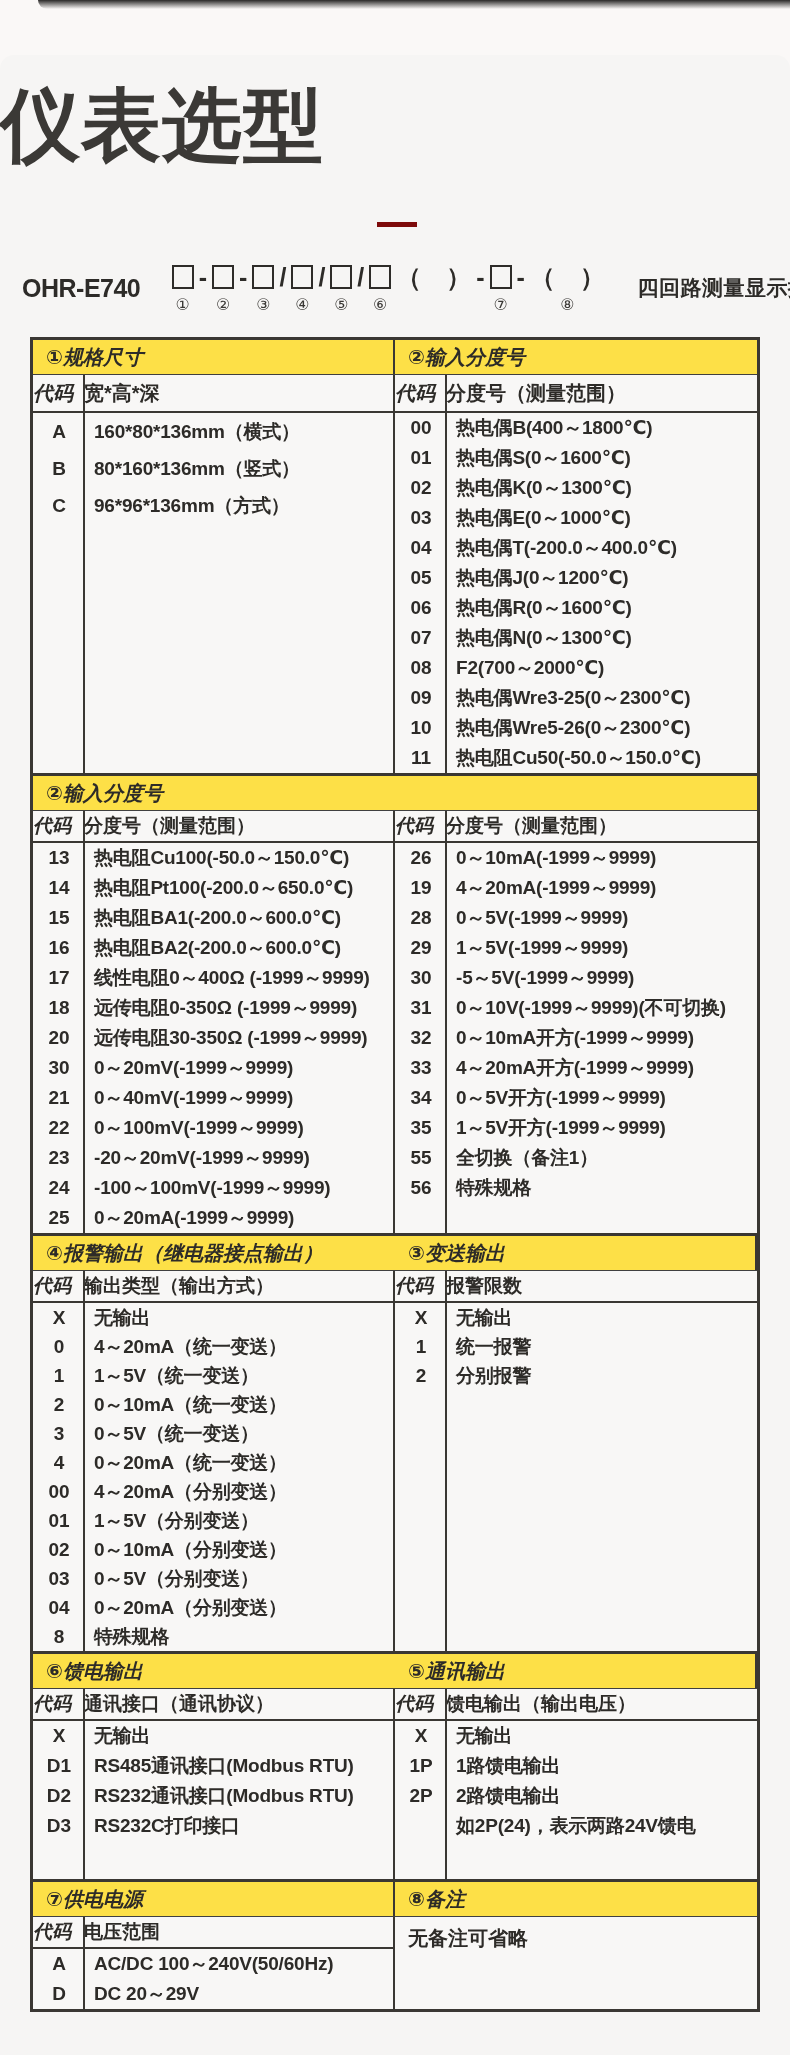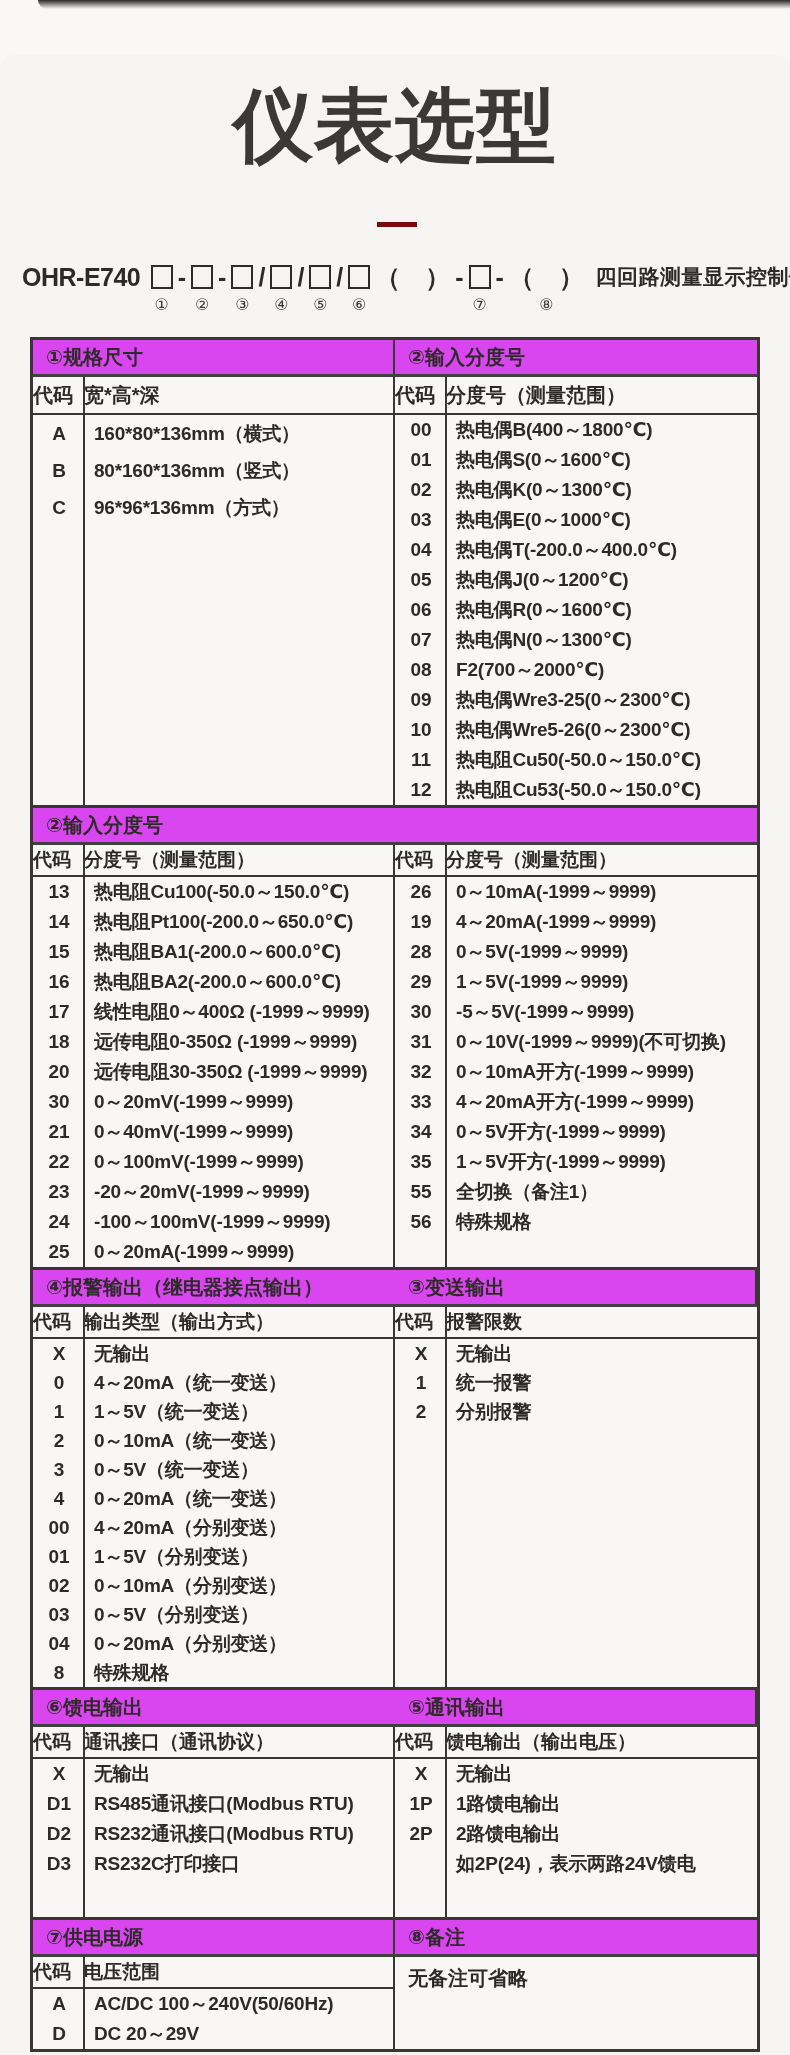--- a/index.html
+++ b/index.html
@@ -13,65 +13,65 @@
     position:absolute;top:55px;left:0;right:0;bottom:0;
     background:#f6f5f4;border-radius:14px 14px 0 0;
   }
   .top-shadow{
     position:absolute;top:0;left:38px;right:0;height:9px;
     background:linear-gradient(to bottom,rgba(25,24,23,0.92),rgba(25,24,23,0));
     border-bottom-left-radius:10px;
   }
   .page-title{
     position:absolute;top:78px;left:0;width:790px;
-    text-align:center;font-size:80px;font-weight:900;color:#3b3936;
+    font-size:80px;font-weight:900;color:#3b3936;
     letter-spacing:1px;line-height:1.2;
   }
   .title-divider{
     position:absolute;top:222px;left:377px;width:40px;height:5px;
     background:#7d0a0a;
   }
   
   .model-line{
     position:absolute;top:260px;left:22px;width:760px;
-    display:flex;align-items:flex-start;white-space:nowrap;
+    display:flex;align-items:center;white-space:nowrap;gap:21px;
   }
   .model-prefix{font-size:25px;font-weight:700;line-height:34px;letter-spacing:-0.5px;margin-right:8px;}
   .model-tokens{display:flex;align-items:flex-start;}
   .tok{display:flex;flex-direction:column;align-items:center;margin:0 2.5px;}
   .tok-top{height:34px;display:flex;align-items:center;justify-content:center;
     font-size:25px;font-weight:700;line-height:34px;}
   .slot-box{width:22px;height:24px;border:2.5px solid #2e2c29;box-sizing:border-box;background:transparent;}
   .tok-num{height:22px;font-size:16px;font-weight:400;color:#3a3835;line-height:22px;}
   .model-suffix{font-size:21px;font-weight:700;line-height:34px;margin-left:9px;letter-spacing:0.5px;}
   
   .selector-table{
     position:absolute;top:337px;left:30px;width:730px;
     border:3px solid #3a3733;background:#f8f7f6;box-sizing:border-box;
   }
   .block{border-top:3px solid #3a3733;}
   .block:first-child{border-top:none;}
   .block-head{
     display:grid;grid-template-columns:1fr 1fr;
-    background:#d946ef;border-bottom:3px solid #404040;
+    background:#fde047;border-bottom:1px solid #404040;font-style:italic;
   }
   .block-head.single{grid-template-columns:1fr;}
   .head-cell{
     height:34px;line-height:34px;font-size:20px;font-weight:700;
     padding-left:13px;white-space:nowrap;overflow:hidden;
   }
   .head-cell.h-left{border-right:2px solid #3a3733;}
   .block-body{display:grid;grid-template-columns:1fr 1fr;}
   .half{position:relative;box-sizing:border-box;}
   .half.h-left{border-right:2px solid #3a3733;}
   .half:not(.no-divider)::before{
     content:'';position:absolute;left:50px;top:0;bottom:0;width:2px;background:#3a3733;
   }
   .subhead{display:flex;border-bottom:2px solid #3a3733;font-weight:700;white-space:nowrap;}
-  .subhead .code{width:36px;text-align:center;flex-shrink:0;box-sizing:border-box;}
+  .subhead .code{width:36px;text-align:center;flex-shrink:0;box-sizing:border-box;font-style:italic;}
   .subhead .desc{padding-left:15px;}
   .sh36 .subhead{height:36px;line-height:36px;font-size:20px;}
   .sh30 .subhead{height:30px;line-height:30px;font-size:19px;}
   .rows{padding-bottom:0;}
   .row{display:flex;font-weight:700;white-space:nowrap;}
   .row .code{width:52px;text-align:center;flex-shrink:0;box-sizing:border-box;}
   .row .desc{padding-left:9px;letter-spacing:-0.2px;}
   .rh37 .row{height:37px;line-height:37px;font-size:19px;}
   .rh30 .row{height:30px;line-height:30px;font-size:19px;}
   .rh29 .row{height:29px;line-height:29px;font-size:19px;}
@@ -249,24 +249,20 @@
             <div class="desc">热电偶Wre3-25(0～2300℃)</div>
           </div>
             <div class="row">
             <div class="code">10</div>
             <div class="desc">热电偶Wre5-26(0～2300℃)</div>
           </div>
             <div class="row">
             <div class="code">11</div>
             <div class="desc">热电阻Cu50(-50.0～150.0℃)</div>
           </div>
-            <div class="row">
-            <div class="code">12</div>
-            <div class="desc">热电阻Cu53(-50.0～150.0℃)</div>
-          </div>
           </div>
       </div>
     </div>
   </div>
 
   <div class="block">
     <div class="block-head single">
       <div class="head-cell">②输入分度号</div>
     </div>
     <div class="block-body">

